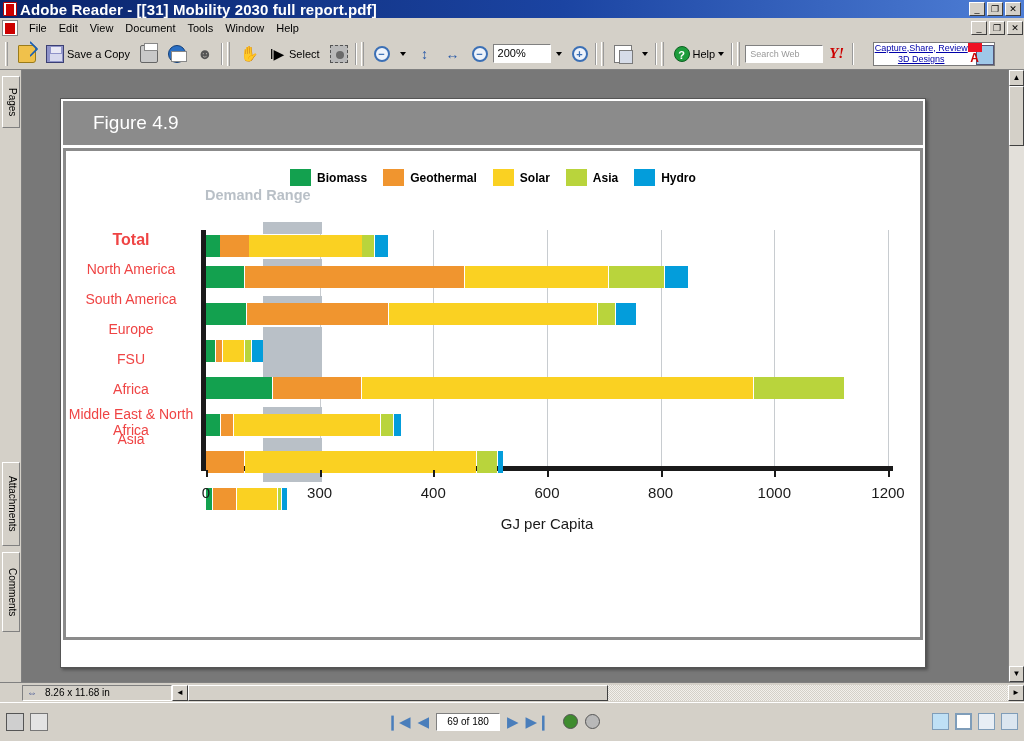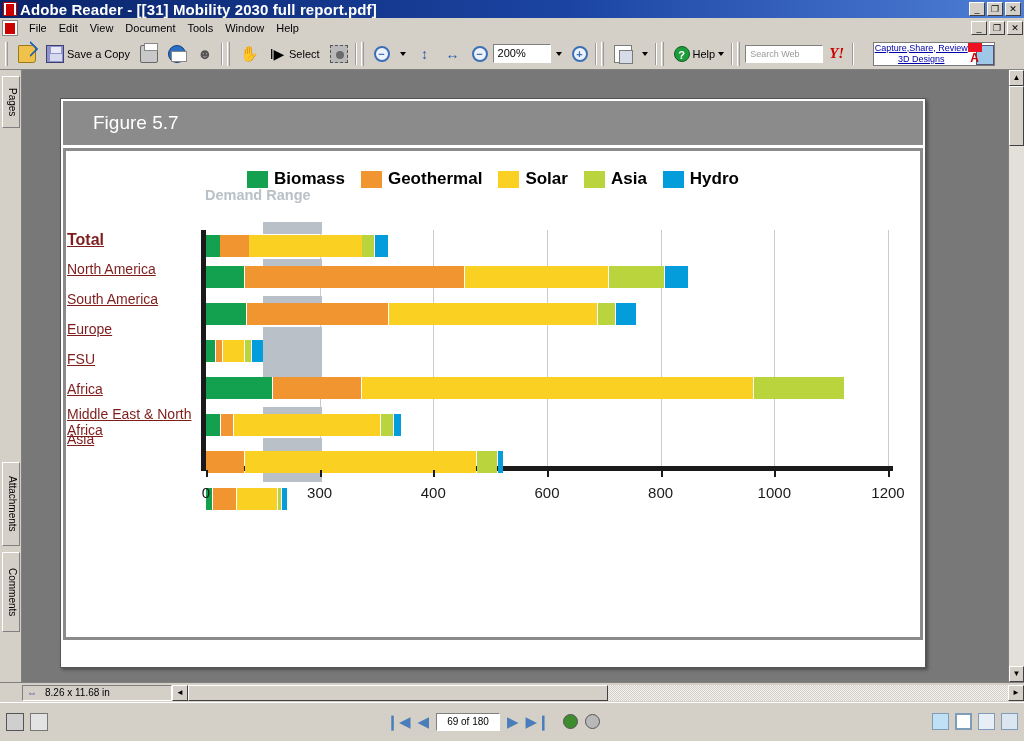--- a/index.html
+++ b/index.html
@@ -131,29 +131,29 @@
   .fig-header .fignum{font-weight:normal;}
   .fig-header .figttl{font-weight:bold;margin-left:10px;}
   .fig-body{
     margin:3px 2px 0 2px;height:492px;border:3px solid #8b8b8b;background:#fff;position:relative;
   }
   .fig-foot{display:flex;justify-content:space-between;padding:5px 4px 0 4px;font-size:10.5px;}
   .fig-foot b{font-weight:bold;}
 
   
   .legend{position:absolute;top:18px;left:0;width:100%;display:flex;justify-content:center;gap:16px;align-items:center;}
-  .lg{display:flex;align-items:center;gap:6px;font-size:17px;font-weight:bold;}
+  .lg{display:flex;align-items:center;gap:6px;font-size:12px;font-weight:bold;}
   .lg .sw{width:21px;height:17px;}
 
   .demand-label{position:absolute;left:139px;top:36px;font-size:14.5px;font-weight:bold;color:#b9c0c7;}
 
   
   .plot{position:absolute;left:0;top:0;width:100%;height:100%;}
   .ylabels{position:absolute;left:0;top:0;width:135px;}
-  .ylab{position:absolute;right:6px;text-align:left;font-size:14px;line-height:15px;color:#7f1d1d;width:128px;text-decoration:underline;}
+  .ylab{position:absolute;right:6px;text-align:center;font-size:14px;line-height:15px;color:#ef4444;width:128px;}
   .ylab.total{font-weight:bold;font-size:16px;}
   .axisbox{position:absolute;left:140px;top:79px;width:682px;height:236px;}
   .gridline{position:absolute;top:0;width:1px;height:100%;background:#c8ccd0;}
   .axis-y{position:absolute;left:-5px;top:0;width:5px;height:100%;background:#1a1a1a;}
   .axis-x{position:absolute;left:-5px;bottom:-5px;width:692px;height:5px;background:#1a1a1a;}
   .tick{position:absolute;bottom:-11px;width:2px;height:7px;background:#1a1a1a;}
   .xlab{position:absolute;bottom:-35px;font-size:15px;transform:translateX(-50%);color:#1a1a1a;}
   .xtitle{position:absolute;left:0;width:100%;bottom:-66px;text-align:center;font-size:15px;color:#1a1a1a;}
   .demandband{position:absolute;background:#b9c0c7;}
   .row{position:absolute;left:0;height:22px;}
@@ -298,21 +298,21 @@
   <div id="nav-rail">
     <div class="rail-tab" style="top:6px;height:52px;">Pages</div>
     <div class="rail-tab" style="top:392px;height:84px;">Attachments</div>
     <div class="rail-tab" style="top:482px;height:80px;">Comments</div>
   </div>
 
   <div id="doc-outer">
     <div id="page">
 
       <div class="fig-header">
-        <span class="fignum">Figure 5.7</span>
+        <span class="fignum">Figure 4.9</span>
       </div>
 
       <div class="fig-body">
 
         <div class="legend">
           <div class="lg">
             <span class="sw" style="background:#13a14f"></span>
             <span>Biomass</span>
           </div>
           <div class="lg">
@@ -438,20 +438,21 @@
             <div class="tick" style="left:682.0px;"></div>
 
             <div class="xlab" style="left:0px;">0</div>
             <div class="xlab" style="left:113.6px;">300</div>
             <div class="xlab" style="left:227.3px;">400</div>
             <div class="xlab" style="left:341.0px;">600</div>
             <div class="xlab" style="left:454.6px;">800</div>
             <div class="xlab" style="left:568.3px;">1000</div>
             <div class="xlab" style="left:682.0px;">1200</div>
 
+            <div class="xtitle">GJ per Capita</div>
           </div>
         </div>
       </div>
 
 
     </div>
   </div>
 
   <div id="vscroll">
     <div class="sb-btn">▲</div>

